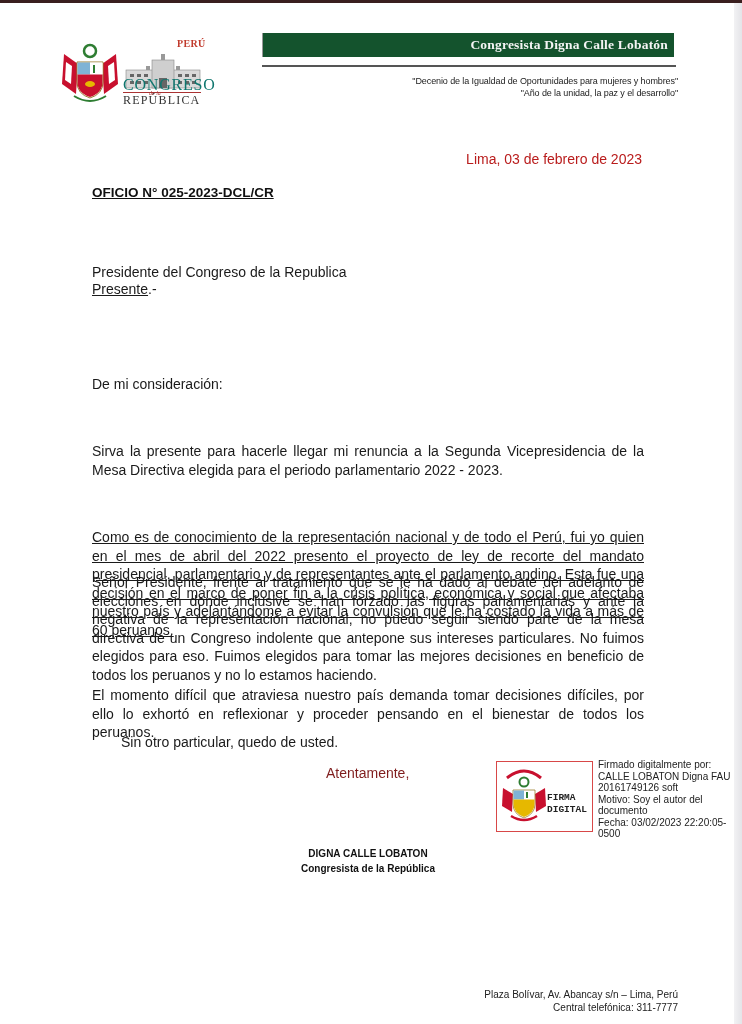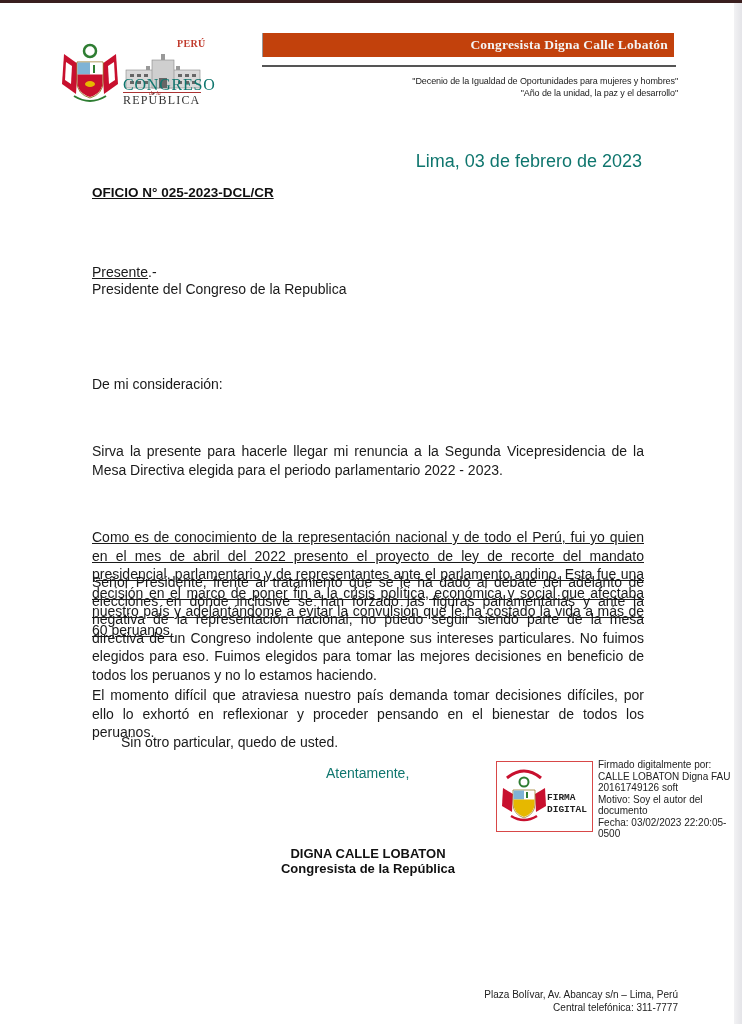--- a/index.html
+++ b/index.html
@@ -12,53 +12,53 @@
     
     .logo { position: absolute; left: 60px; top: 36px; width: 145px; height: 72px; }
     .coat { position: absolute; left: 0; top: 4px; width: 60px; height: 66px; }
     .congress-mark { position: absolute; left: 62px; top: 0; width: 82px; height: 72px; }
     .peru-label { position: absolute; left: 117px; top: 2px; font-family: "Liberation Serif", serif; font-size: 10px; color: #c0392b; font-weight: bold; letter-spacing: 0.3px; }
     .congreso-word { position: absolute; left: 63px; top: 40px; font-family: "Liberation Serif", serif; font-size: 16px; color: #0f766e; letter-spacing: 0.8px; }
     .dela-word { position: absolute; left: 89px; top: 54px; font-family: "Liberation Serif", serif; font-style: italic; font-size: 6px; color: #a33; }
     .republica-word { position: absolute; left: 63px; top: 57px; font-family: "Liberation Serif", serif; font-size: 12px; color: #333; letter-spacing: 1.2px; }
     .logo-divider { position: absolute; left: 63px; top: 56px; width: 78px; height: 1px; background: #a33; }
 
-    .namebar { position: absolute; left: 262px; top: 33px; width: 412px; height: 24px; background: #c2410c; border-left: 1px solid #999; }
+    .namebar { position: absolute; left: 262px; top: 33px; width: 412px; height: 24px; background: #14532d; border-left: 1px solid #999; }
     .namebar-text { position: absolute; right: 6px; top: 4px; font-family: "Liberation Serif", serif; font-weight: bold; font-size: 13.5px; color: #f4f4f4; letter-spacing: 0.2px; }
     .header-rule { position: absolute; left: 262px; top: 65px; width: 414px; height: 2px; background: #555; }
     .motto1, .motto2 { position: absolute; right: 64px; font-size: 9px; color: #222; letter-spacing: -0.1px; }
     .motto1 { top: 76px; }
     .motto2 { top: 88px; }
 
     
-    .date { position: absolute; right: 100px; top: 151px; font-size: 18px; color: #0f766e; margin-left: 17px; }
+    .date { position: absolute; right: 100px; top: 151px; font-size: 14px; color: #b91c1c; margin-left: 17px; }
     .oficio { position: absolute; left: 92px; top: 185px; font-size: 13.5px; font-weight: bold; text-decoration: underline; color: #111; }
 
     .addr { position: absolute; left: 92px; top: 264px; font-size: 14px; line-height: 17px; color: #1a1a1a; }
     .addr .bold { font-weight: bold; }
     .addr .ul { text-decoration: underline; }
 
     .greeting { position: absolute; left: 92px; top: 376px; font-size: 14px; color: #1a1a1a; }
 
     .para { position: absolute; left: 92px; width: 552px; font-size: 14px; line-height: 18.5px; text-align: justify; color: #1a1a1a; }
     .p1 { top: 442px; }
     .p2 { top: 528px; text-decoration: underline; }
     .p3 { top: 573px; }
     .p4 { top: 686px; }
     .p5 { top: 733px; margin-left: 29px; }
 
-    .closing { position: absolute; left: 326px; top: 765px; font-size: 14px; color: #0f766e; }
+    .closing { position: absolute; left: 326px; top: 765px; font-size: 14px; color: #7f1d1d; }
 
     .stamp { position: absolute; left: 496px; top: 761px; width: 97px; height: 71px; border: 1.5px solid #d84848; background: #fff; }
     .stamp-seal { position: absolute; left: 4px; top: 4px; width: 46px; height: 60px; }
     .stamp-text { position: absolute; left: 50px; top: 30px; font-family: "Liberation Mono", monospace; font-weight: bold; font-size: 9.5px; line-height: 12px; color: #222; }
 
     .sig-info { position: absolute; left: 598px; top: 759px; font-size: 10px; line-height: 11.5px; color: #222; }
 
-    .signer { position: absolute; left: 268px; top: 846px; width: 200px; text-align: center; font-size: 13px; font-weight: bold; line-height: 15px; color: #111; }
+    .signer { position: absolute; left: 268px; top: 846px; width: 200px; text-align: center; font-size: 10px; font-weight: bold; line-height: 15px; color: #111; }
 
     .footer { position: absolute; right: 64px; top: 988px; text-align: right; font-size: 10px; line-height: 13px; color: #222; }
   </style>
 </head>
 <body>
 
 <div class="topbar"></div>
 <div class="rightedge"></div>
 
 <div class="logo">
@@ -113,22 +113,22 @@
   <span class="namebar-text">Congresista Digna Calle Lobatón</span>
 </div>
 <div class="header-rule"></div>
 <div class="motto1">"Decenio de la Igualdad de Oportunidades para mujeres y hombres"</div>
 <div class="motto2">"Año de la unidad, la paz y el desarrollo"</div>
 
 <div class="date">Lima, 03 de febrero de 2023</div>
 <div class="oficio">OFICIO N°  025-2023-DCL/CR</div>
 
 <div class="addr">
+  <div>Presidente del Congreso de la Republica</div>
   <div><span class="ul">Presente</span><span>.-</span></div>
-  <div>Presidente del Congreso de la Republica</div>
 </div>
 
 <div class="greeting">De mi consideración:</div>
 
 <div class="para p1">Sirva la presente para hacerle llegar mi renuncia a la Segunda Vicepresidencia de la Mesa Directiva elegida para el periodo parlamentario 2022 - 2023.</div>
 <div class="para p2">Como es de conocimiento de la representación nacional y de todo el Perú, fui yo quien en el mes de abril del 2022 presento el proyecto de ley de recorte del mandato presidencial, parlamentario y de representantes ante el parlamento andino. Esta fue una decisión en el marco de poner fin a la crisis política, económica y social que afectaba nuestro país y adelantándome a evitar la convulsión que le ha costado la vida a más de 60 peruanos.</div>
 <div class="para p3">Señor Presidente, frente al tratamiento que se le ha dado al debate del adelanto de elecciones en donde inclusive se han forzado las figuras parlamentarias y ante la negativa de la representación nacional, no puedo seguir siendo parte de la mesa directiva de un Congreso indolente que antepone sus intereses particulares. No fuimos elegidos para eso. Fuimos elegidos para tomar las mejores decisiones en beneficio de todos los peruanos y no lo estamos haciendo.</div>
 <div class="para p4">El momento difícil que atraviesa nuestro país demanda tomar decisiones difíciles, por ello lo exhortó en reflexionar y proceder pensando en el bienestar de todos los peruanos.</div>
 <div class="para p5">Sin otro particular, quedo de usted.</div>
 

